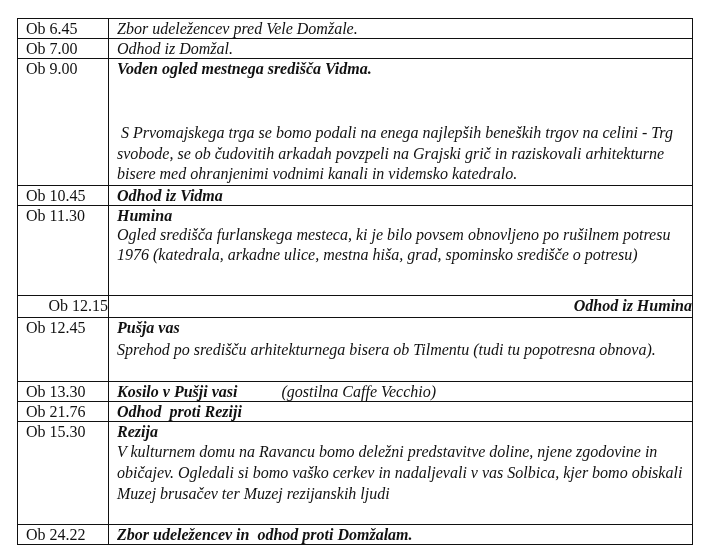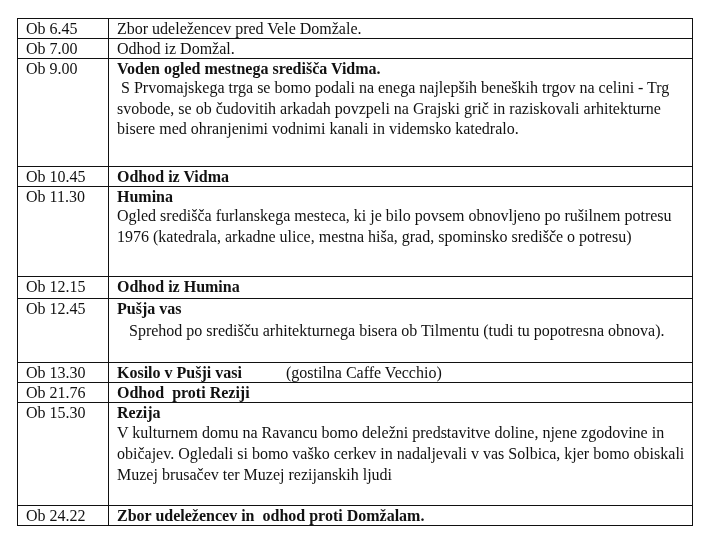--- a/index.html
+++ b/index.html
@@ -31,39 +31,40 @@
     padding: 0 0 0 8px;
     box-sizing: border-box;
   }
   td.time-cell {
     width: 91px;
     padding-left: 9px;
   }
   td.desc-cell {
     padding-left: 8px;
     padding-right: 6px;
+    font-style: italic;
   }
   .title { font-weight: bold; }
   .body-text { display: block; }
   .title-suffix { font-weight: normal; padding-left: 40px; }
   tr.r1 td { height: 20px; }
   tr.r2 td { height: 19px; }
   tr.r3 td { height: 108px; }
   tr.r4 td { height: 17px; }
   tr.r5 td { height: 90px; }
-  tr.r6 td { height: 22px; }
+  tr.r6 td { height: 22px; text-align: right; }
   tr.r7 td { height: 64px; }
   tr.r8 td { height: 19px; margin-top: 32px; }
   tr.r9 td { height: 19px; }
   tr.r10 td { height: 103px; }
   tr.r11 td { height: 19px; }
   tr.r12 td { height: 20px; }
   tr td, tr td span { line-height: 19px; }
   tr.r3 .body-text, tr.r5 .body-text, tr.r10 .body-text { line-height: 20.5px; }
-  tr.r7 .body-text { line-height: 21px; padding-top: 2px; margin-left: 12px; }
+  tr.r7 .body-text { line-height: 21px; padding-top: 2px; }
   tr.r10 .body-text { line-height: 21px; }
 </style>
 </head>
 <body>
 
 <table class="schedule">
   <tbody>
     <tr class="r1">
       <td class="time-cell">Ob 6.45</td>
       <td class="desc-cell">
@@ -73,21 +74,21 @@
     <tr class="r2">
       <td class="time-cell">Ob 7.00</td>
       <td class="desc-cell">
         <span>Odhod iz Domžal.</span>
       </td>
     </tr>
     <tr class="r3">
       <td class="time-cell">Ob 9.00</td>
       <td class="desc-cell">
         <span class="title">Voden ogled mestnega središča Vidma.</span>
-        <span class="body-text" style="white-space: pre-wrap;"> S Prvomajskega trga se bomo podali na enega najlepših beneških trgov na celini - Trg svobode, se ob čudovitih arkadah povzpeli na Grajski grič in raziskovali arhitekturne bisere med ohranjenimi vodnimi kanali in videmsko katedralo.</span>
+        <span class="body-text" style="white-space: pre-wrap; margin-top: 45px;"> S Prvomajskega trga se bomo podali na enega najlepših beneških trgov na celini - Trg svobode, se ob čudovitih arkadah povzpeli na Grajski grič in raziskovali arhitekturne bisere med ohranjenimi vodnimi kanali in videmsko katedralo.</span>
       </td>
     </tr>
     <tr class="r4">
       <td class="time-cell">Ob 10.45</td>
       <td class="desc-cell">
         <span class="title">Odhod iz Vidma</span>
       </td>
     </tr>
     <tr class="r5">
       <td class="time-cell">Ob 11.30</td>

